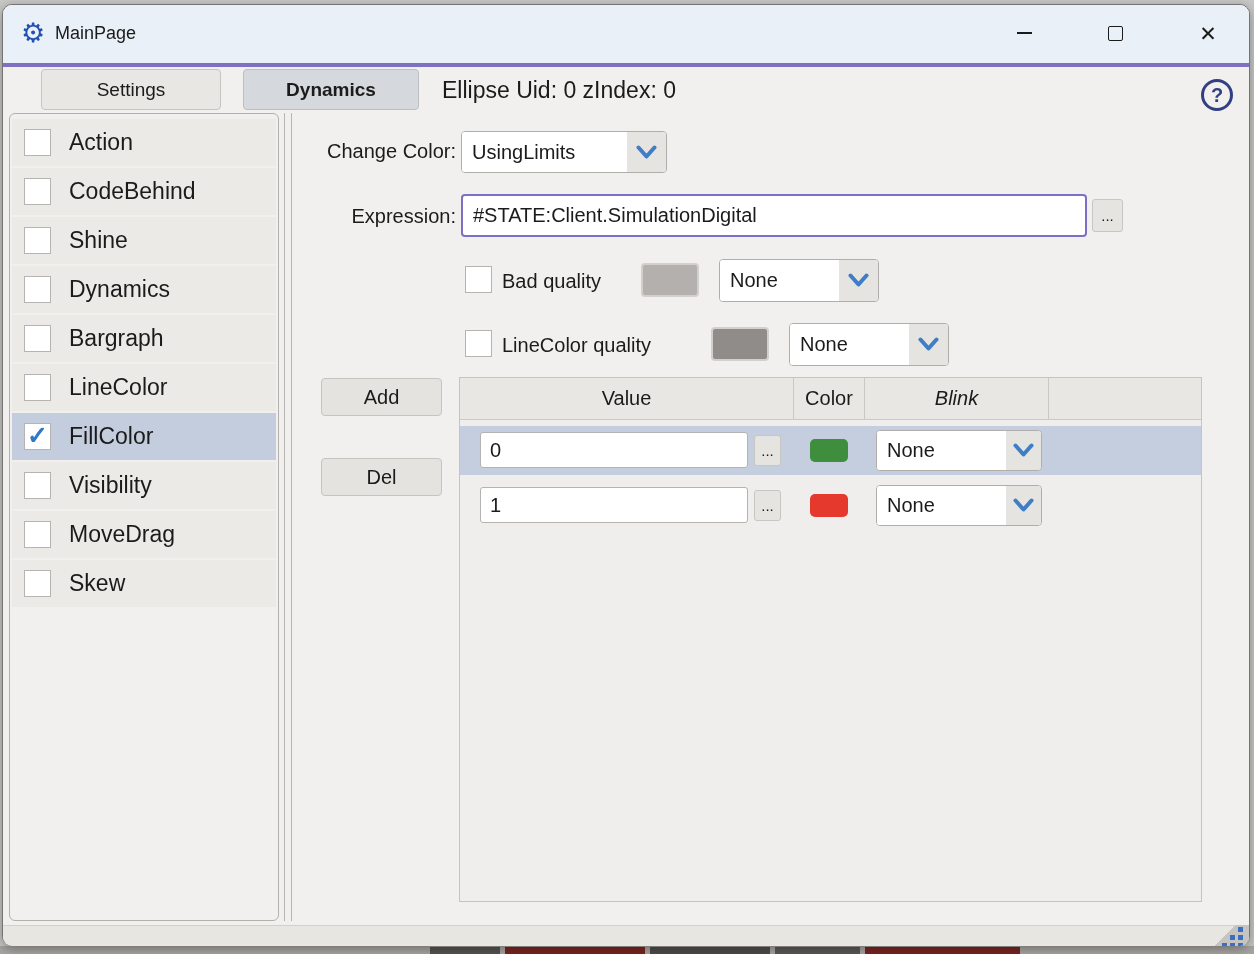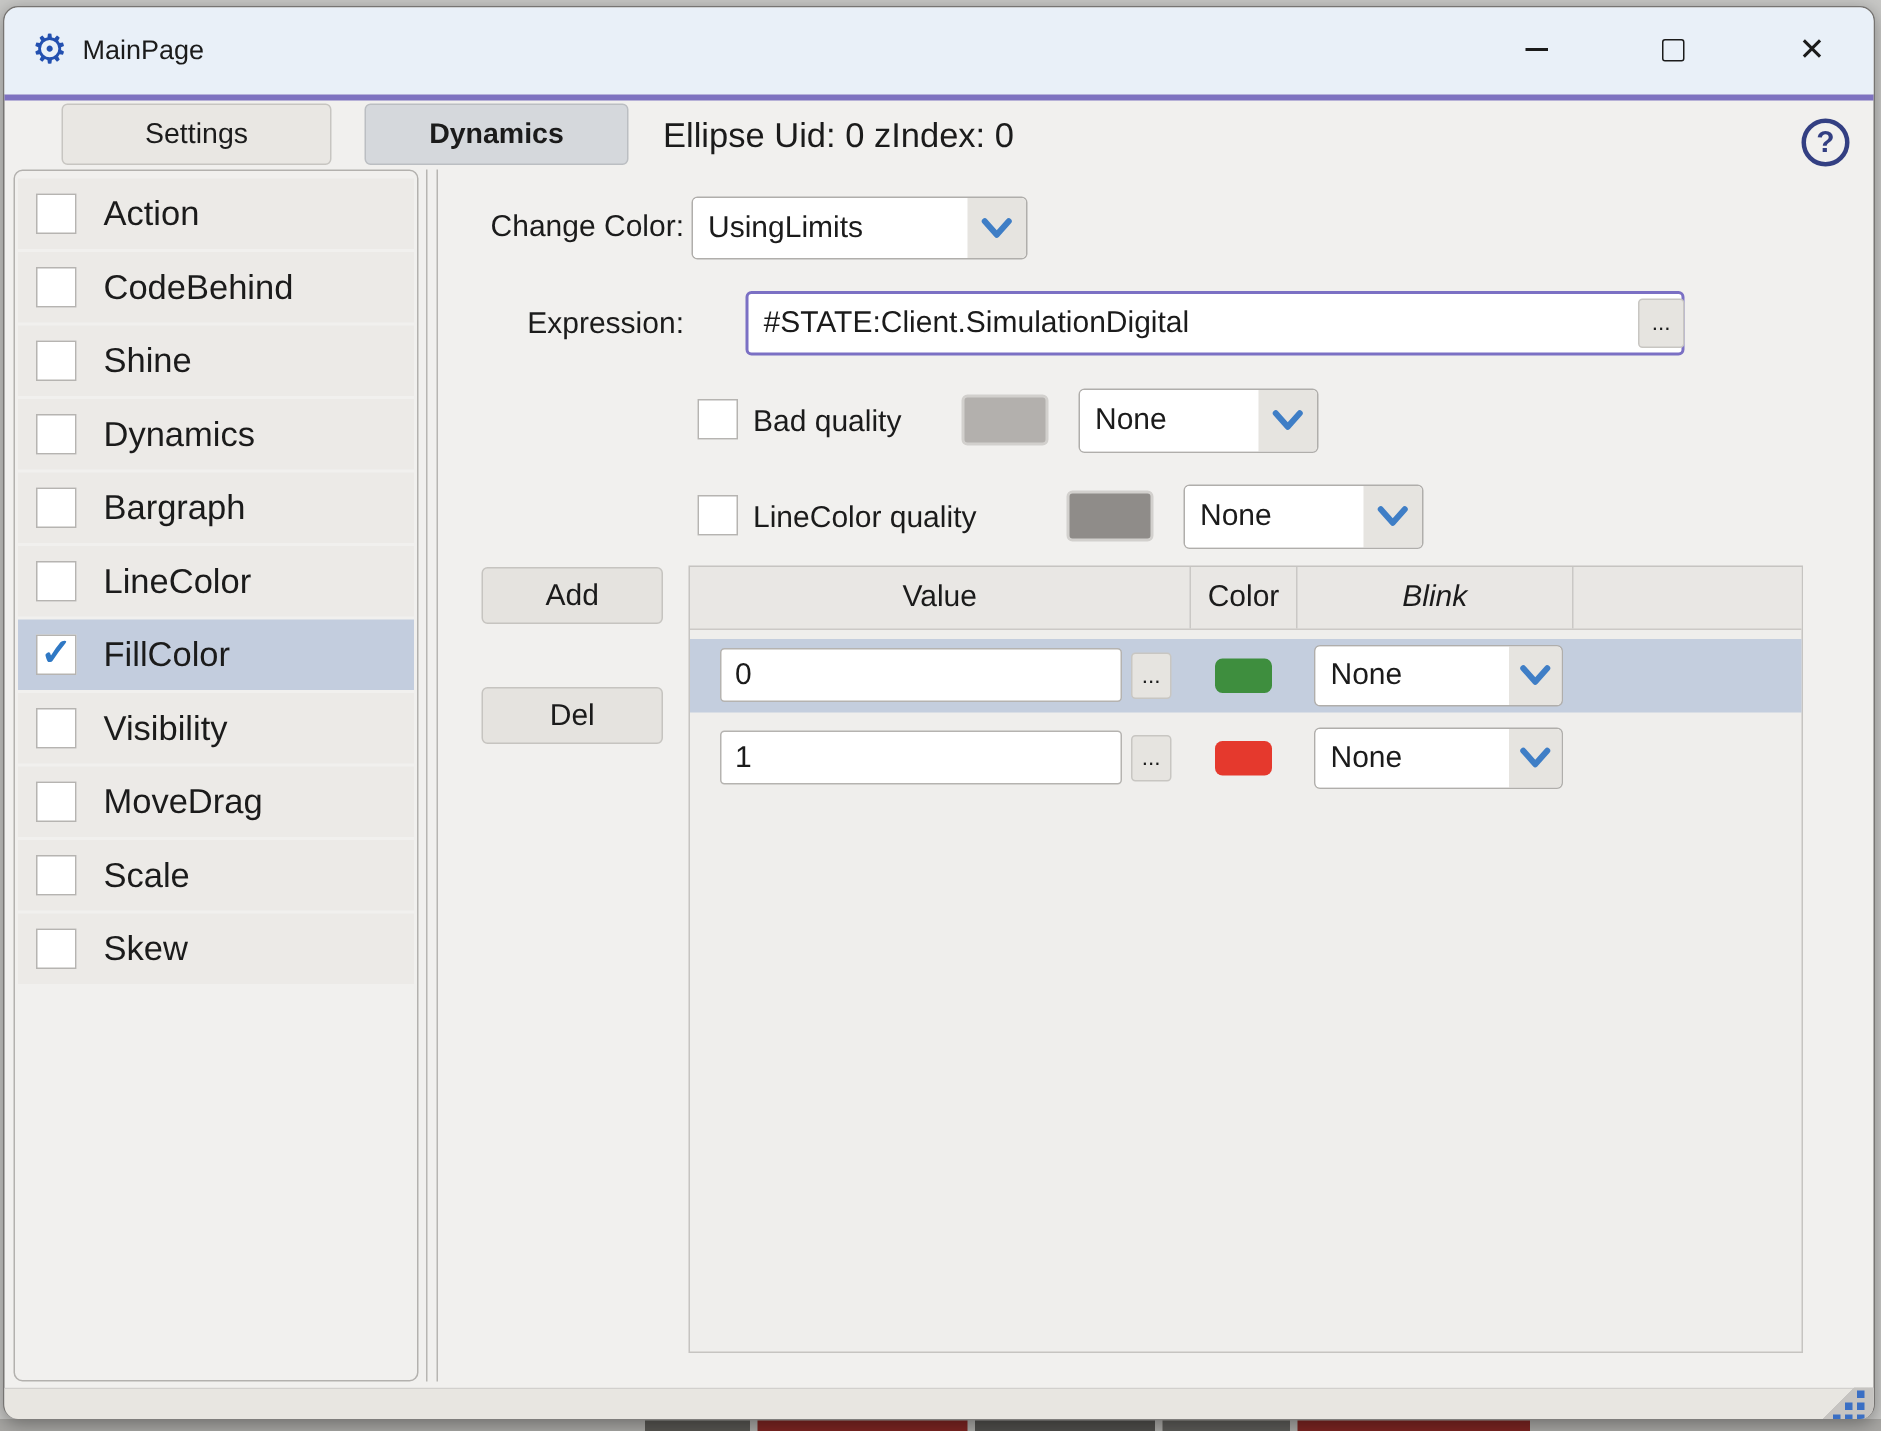--- a/index.html
+++ b/index.html
@@ -54,25 +54,25 @@
   
   .flabel { position:absolute; font-size:20px; text-align:right; }
   .lbl-change { left:280px; top:135px; width:173px; }
   .lbl-expr   { left:280px; top:200px; width:173px; }
 
   .combo { position:absolute; border:1px solid #b0aeab; border-radius:4px; background:#fff;
            display:flex; overflow:hidden; }
   .combo-val { flex:1; font-size:20px; padding-left:10px; display:flex; align-items:center; background:#fff; }
   .combo-btn { width:39px; background:#e6e4e0; display:flex; align-items:center; justify-content:center; flex:none; }
 
-  .combo-change { left:458px; top:126px; width:224px; height:42px; }
+  .combo-change { left:458px; top:126px; width:206px; height:42px; }
 
   .expr-input { position:absolute; left:458px; top:189px; width:626px; height:43px;
                 border:2px solid #7b70c4; border-radius:4px; background:#fff;
-                font-size:20px; font-family:inherit; padding:0 10px; color:#1b1b1b;margin-left:36px; }
+                font-size:20px; font-family:inherit; padding:0 10px; color:#1b1b1b; }
   .dots-btn { position:absolute; background:#e6e4e0; border:1px solid #c8c6c2; border-radius:3px;
               font-size:15px; font-family:inherit; color:#1b1b1b; }
   .expr-dots { left:1089px; top:194px; width:31px; height:33px; }
 
   .q-check { position:absolute; width:27px; height:27px; background:#fff; border:1px solid #b6b4b1; }
   .q-label { position:absolute; font-size:20px; }
   .q-swatch { position:absolute; border-radius:4px; border:2px solid #d2d0cd; }
   .cb-bad   { left:462px; top:261px; }
   .lbl-bad  { left:499px; top:265px; }
   .sw-bad   { left:638px; top:258px; width:58px; height:34px; }
@@ -202,26 +202,20 @@
     <span class="side-label">Visibility</span>
   </div>
 
   <div class="side-item">
     <span class="cb">
             <span class="check"></span>
           </span>
     <span class="side-label">MoveDrag</span>
   </div>
 
-  <div class="side-item">
-    <span class="cb">
-            <span class="check"></span>
-          </span>
-    <span class="side-label">Scale</span>
-  </div>
 
 
   <div class="side-item">
     <span class="cb">
             <span class="check"></span>
           </span>
     <span class="side-label">Skew</span>
   </div>
 </div>
     <div class="splitter"></div>

